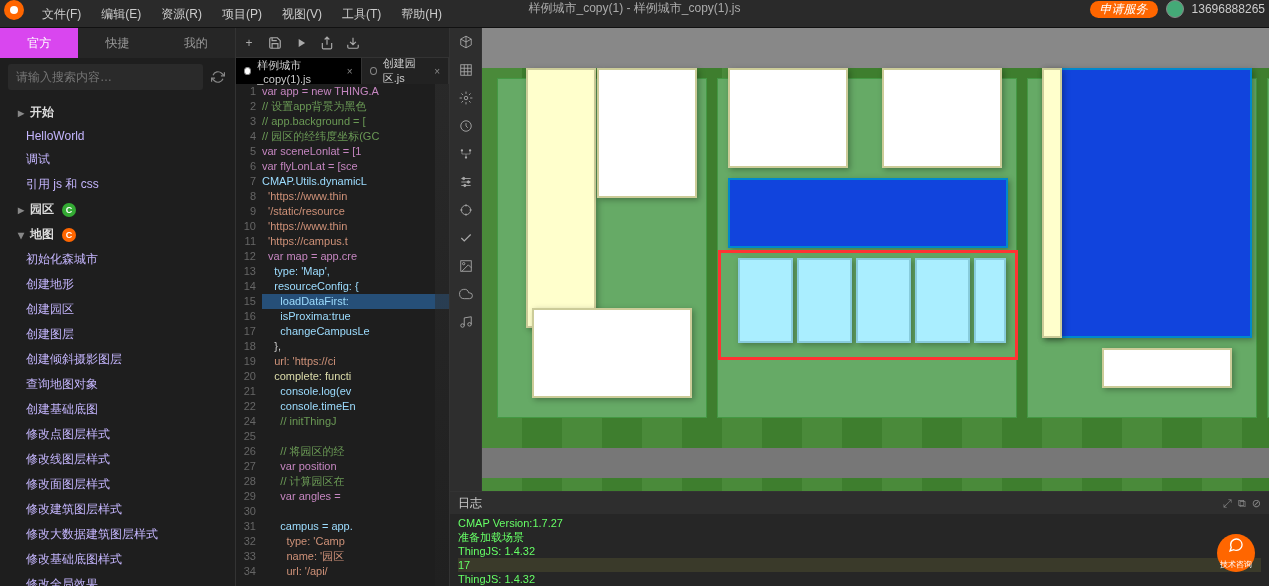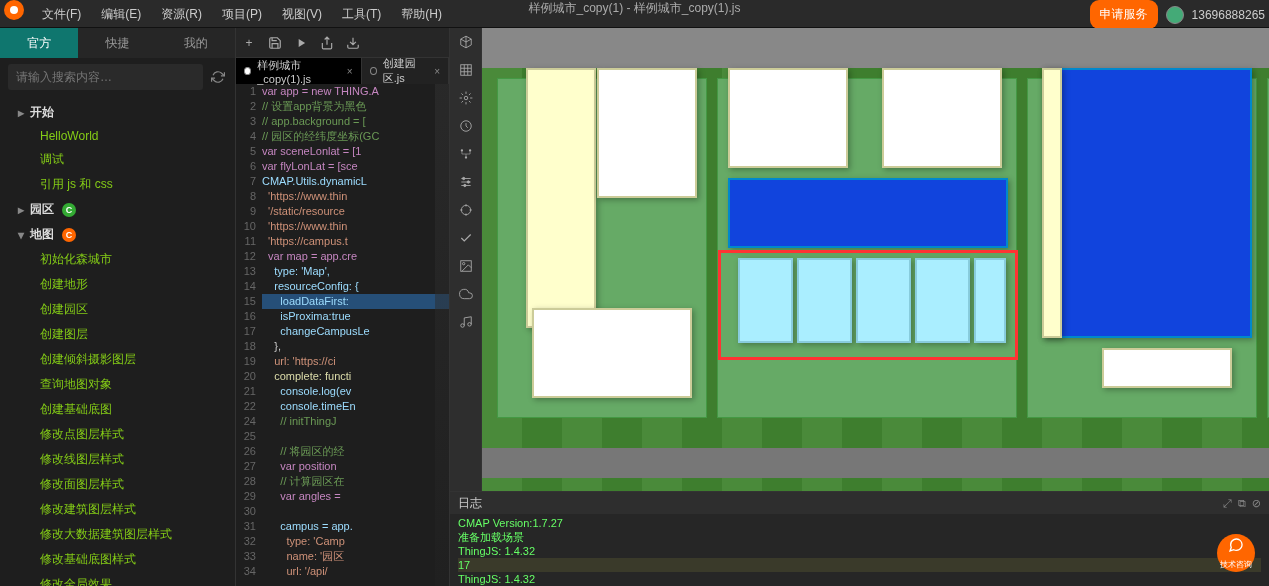--- a/index.html
+++ b/index.html
@@ -3,38 +3,38 @@
 <meta charset="utf-8">
 <style>
 * { margin:0; padding:0; box-sizing:border-box; font-family:"Microsoft YaHei",sans-serif; }
 body { width:1269px; height:586px; background:#1a1a1a; color:#ccc; font-size:12px; overflow:hidden; position:relative; }
 .menubar { height:28px; background:#2a2a2a; display:flex; align-items:flex-start; padding:0 4px; border-bottom:1px solid #111; }
 .logo { width:20px; height:20px; border-radius:50%; background:#f60; margin-right:8px; display:flex; align-items:center; justify-content:center; }
 .logo svg { width:12px; height:12px; }
 .menu-item { padding:0 10px; cursor:pointer; color:#ccc; line-height:28px; }
 .title-center { position:absolute; left:50%; transform:translateX(-50%); color:#aaa; }
 .menubar-right { margin-left:auto; display:flex; align-items:center; gap:8px; }
-.btn-orange { background:#f60; color:#fff; padding:6px 10px; border-radius:9px; cursor:pointer; }
+.btn-orange { background:#f60; color:#fff; padding:0 10px; border-radius:9px; cursor:pointer;font-style:italic; }
 .avatar { width:18px; height:18px; border-radius:50%; background:#4a7; border:1px solid #888; }
 .user-id { color:#ccc; }
 
 .main { display:flex; height:558px; }
 
 
 .left-sidebar { width:235px; background:#1e1e1e; display:flex; flex-direction:column; }
 .left-tabs { display:flex; height:30px; background:#262626; }
 .left-tab { flex:1; text-align:center; line-height:30px; cursor:pointer; color:#999; }
-.left-tab.active { background:#0f766e; color:#fff; }
+.left-tab.active { background:#d946ef; color:#fff; }
 .search-row { display:flex; align-items:center; padding:6px 8px; gap:6px; }
 .search-input { flex:1; background:#2a2a2a; border:none; color:#ccc; padding:6px 8px; border-radius:3px; font-size:12px; }
 .refresh-icon { width:18px; height:18px; cursor:pointer; color:#888; display:flex; align-items:center; justify-content:center; }
 .tree { flex:1; overflow-y:auto; padding:4px 0; }
 .tree-node { padding:4px 16px; cursor:pointer; display:flex; align-items:center; gap:4px; }
 .tree-node.header { font-weight:bold; color:#ddd; }
-.tree-child { padding-left:40px; color:#84cc16; }
+.tree-child { padding-left:26px; color:#c4b5fd; }
 .arrow { display:inline-block; width:10px; text-align:center; color:#888; }
 .badge { display:inline-block; width:14px; height:14px; border-radius:50%; color:#fff; font-size:9px; line-height:14px; text-align:center; margin-left:4px; }
 .badge-green { background:#3a3; }
 .badge-orange { background:#f60; }
 
 
 .editor-col { width:215px; background:#1e1e1e; display:flex; flex-direction:column; border-left:1px solid #333; border-right:1px solid #333; }
 .editor-toolbar { height:30px; display:flex; align-items:center; background:#262626; border-bottom:1px solid #333; }
 .tool-btn { width:26px; height:30px; display:flex; align-items:center; justify-content:center; color:#aaa; cursor:pointer; }
 .editor-tabs { height:26px; display:flex; background:#222; align-items:center; }

